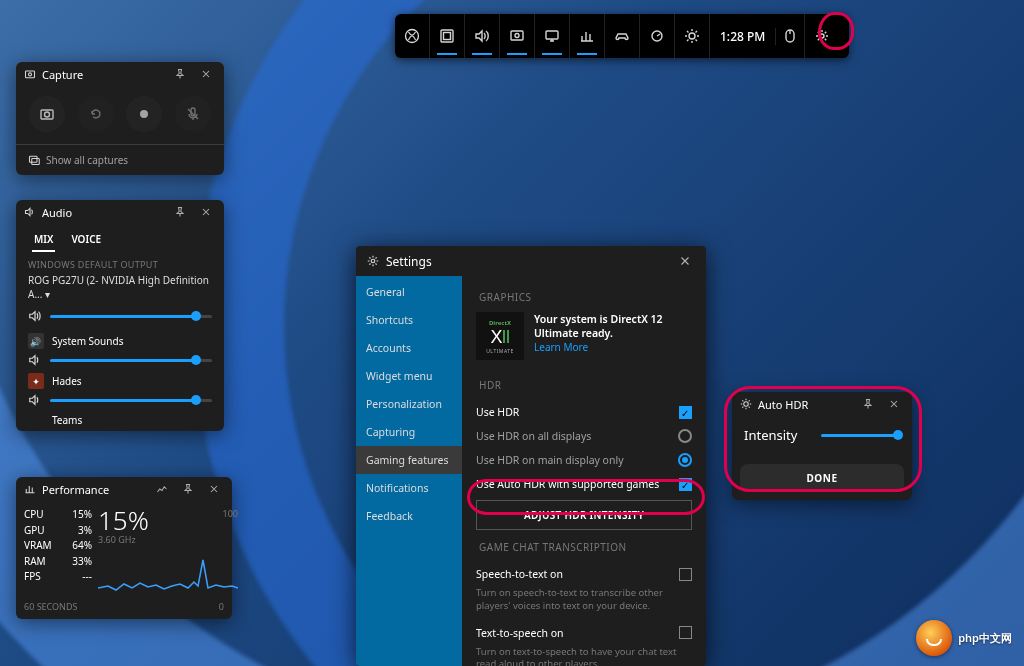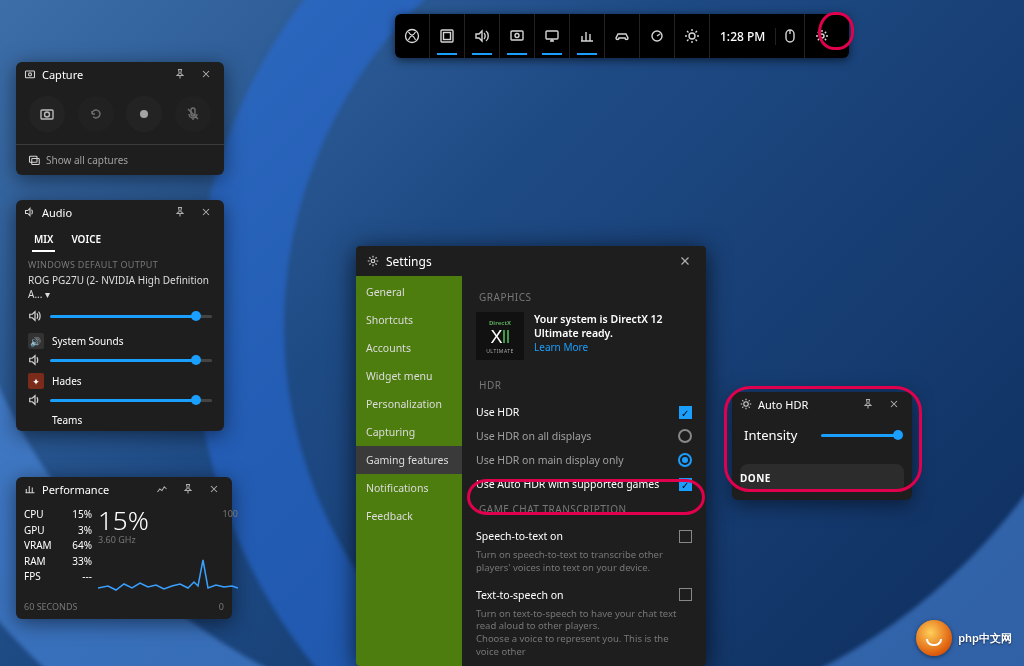--- a/index.html
+++ b/index.html
@@ -162,21 +162,21 @@
     background: var(--bg-dark);
     border-radius:4px;
     box-shadow: 0 4px 24px rgba(0,0,0,.7);
     display:flex; flex-direction:column;
     z-index:30;
     overflow:hidden;
   }
   .set-hdr { display:flex; align-items:center; padding:6px 10px; gap:6px; }
   .set-hdr .title { flex:1; font-size:12px;}
   .set-body { display:flex; flex:1; overflow:hidden;}
-  .set-nav { width:106px; background:#4d7c0f; padding:2px 0; }
+  .set-nav { width:106px; background:#0369a1; padding:2px 0; }
   .set-nav-item { padding:7px 10px; font-size:10.5px; color:#ddd; cursor:pointer;}
   .set-nav-item.sel { background: var(--bg-selected);}
   .set-content { flex:1; overflow-y:auto; padding:8px 14px; font-size:11px; scrollbar-width: thin;}
   .set-section-title { font-size:10px; color:var(--text-dimmer); letter-spacing:.5px; margin:6px 3px 8px;}
   .gfx-row { display:flex; gap:10px; align-items:flex-start;}
   .dx12 { width:48px; height:48px; background:#111; display:flex; flex-direction:column; align-items:center; justify-content:center; font-size:6px; }
   .dx12 .top { color:#5aa75a; font-weight:bold;}
   .dx12 .mid { font-family: Impact, sans-serif; letter-spacing:-1px; color:#999; font-size:18px; display:flex; align-items:center;}
   .dx12 .mid .X { color:#fff;}
   .dx12 .bot { font-size:5px; letter-spacing:.5px; color:#aaa;}
@@ -208,22 +208,22 @@
     background: linear-gradient(to right, var(--accent) 95%, #444 0);
     border-radius:2px; position:relative;
   }
   .ah-slider::after {
     content:""; position:absolute;
     right:2%; top:50%;
     width:10px; height:10px; margin:-5px -5px 0 0;
     background: var(--accent); border-radius:50%;
   }
   .done-btn {
-    margin:10px 8px 8px; text-align:left;
-    background: #2c2c2c; padding:7px 0;
+    margin:10px 8px 8px; text-align:center;
+    background: #2c2c2c; padding:7px 16px;
     font-size:10px; font-weight:700; letter-spacing:.5px;
     cursor:pointer; border-radius:8px;
   }
 
   
   .watermark {
     position:absolute; right:12px; bottom:10px;
     display:flex; align-items:center; gap:6px;
     font-size:11px; font-weight:600; color:#fff;
     text-shadow:0 1px 2px rgba(0,0,0,.6);
@@ -554,20 +554,21 @@
         <span class="ctrl">
             <span class="radio on"></span>
           </span>
       </div>
       <div class="set-row">
         <span>Use Auto HDR with supported games</span>
         <span class="ctrl">
             <span class="chk on"></span>
           </span>
       </div>
+      <div class="adjust-btn">ADJUST HDR INTENSITY</div>
 
       <div class="set-section-title">GAME CHAT TRANSCRIPTION</div>
       <div class="set-row">
         <span>Speech-to-text on</span>
         <span class="ctrl">
             <span class="chk"></span>
           </span>
       </div>
       <div class="set-sub">Turn on speech-to-text to transcribe other players' voices into text on your device.</div>
       <div class="set-row" style="margin-top:8px">

